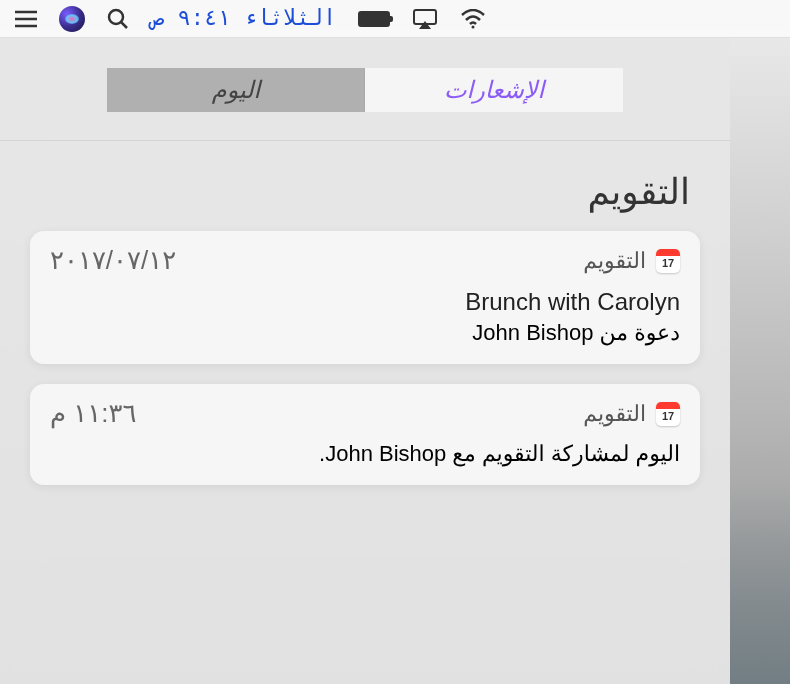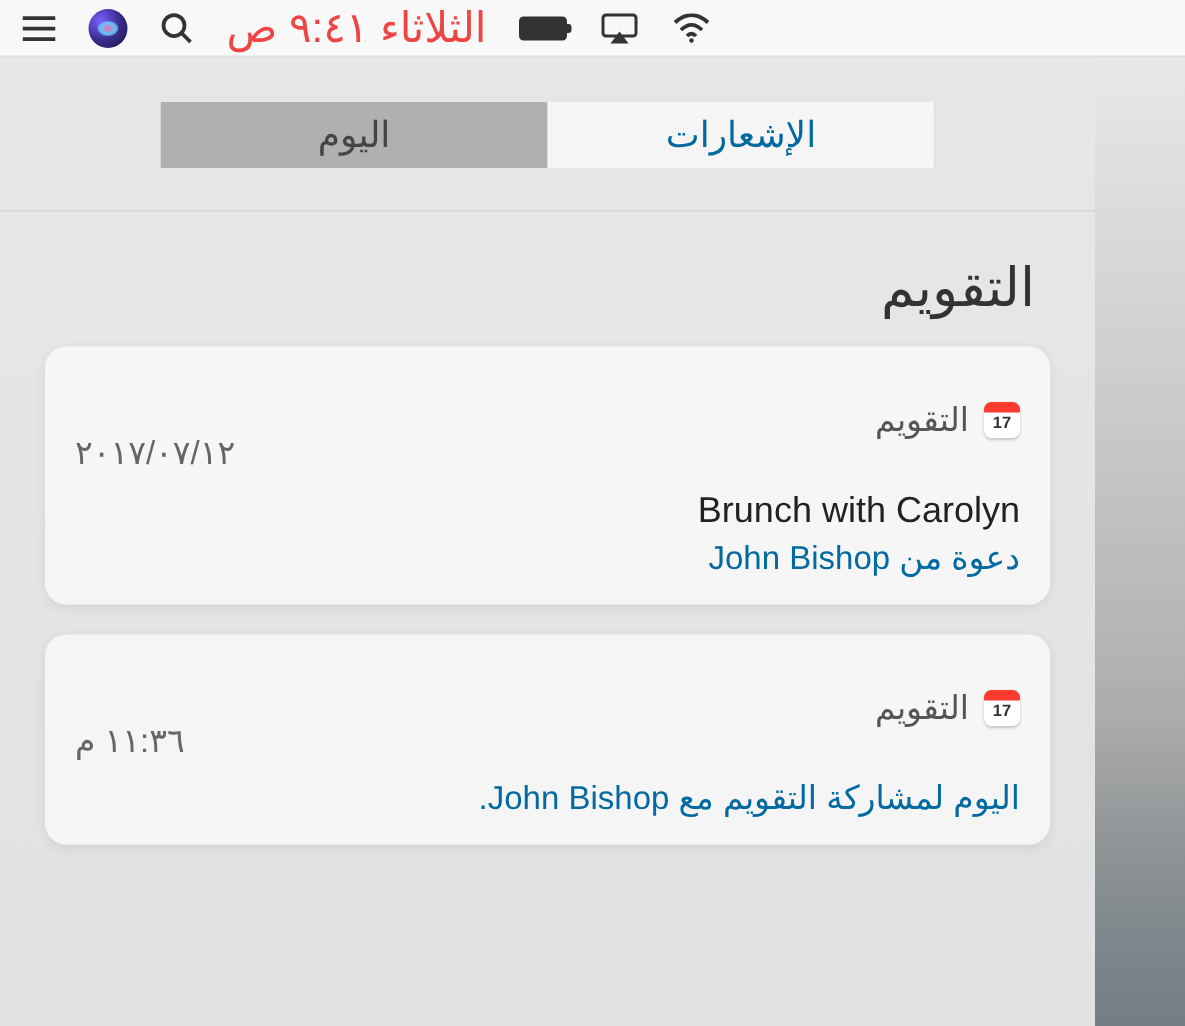--- a/index.html
+++ b/index.html
@@ -28,23 +28,24 @@
     }
     
     .menubar-icon {
       display: flex;
       align-items: center;
       justify-content: center;
       color: #333;
     }
     
     .menubar-text {
-      font-size: 28px;
-      color: #ef4444;
-      direction: rtl;
+      font-size: 22px;
+      color: #1d4ed8;
+      direction: rtl;
+      font-family: Liberation Mono, monospace;
     }
     
     .battery-icon {
       width: 32px;
       height: 16px;
       border: 2px solid #333;
       border-radius: 3px;
       position: relative;
       background: #333;
     }
@@ -116,40 +117,41 @@
       border-bottom: 1px solid rgba(0,0,0,0.08);
     }
     
     .segmented-control {
       display: flex;
       width: 516px;
       height: 44px;
       border-radius: 0;
       overflow: hidden;
       box-shadow: inset 0 1px 3px rgba(0,0,0,0.15);
+      font-style: italic;
     }
     
     .segment {
       flex: 1;
       display: flex;
       align-items: center;
       justify-content: center;
       font-size: 24px;
       cursor: pointer;
       direction: rtl;
     }
     
     .segment.inactive {
       background: #b0b0b0;
       color: #444;
     }
     
     .segment.active {
       background: #f5f5f5;
-      color: #0369a1;
+      color: #8b5cf6;
       box-shadow: 0 1px 2px rgba(0,0,0,0.1);
     }
     
     .section-header {
       font-size: 36px;
       font-weight: 500;
       color: #333;
       text-align: right;
       padding: 30px 40px 18px;
       direction: rtl;
@@ -211,24 +213,23 @@
       font-weight: bold;
       color: #333;
     }
     
     .card-app-name {
       font-size: 22px;
       color: #555;
     }
     
     .card-timestamp {
-      font-size: 22px;
+      font-size: 26px;
       color: #666;
       direction: rtl;
-      margin-top: 44px;
     }
     
     .card-body {
       padding: 4px 20px 18px;
       text-align: right;
       direction: rtl;
     }
     
     .card-title {
       font-size: 24px;
@@ -238,21 +239,21 @@
       direction: ltr;
       text-align: right;
     }
     
     .card-title.rtl {
       direction: rtl;
     }
     
     .card-subtitle {
       font-size: 22px;
-      color: #0369a1;
+      color: #000000;
       direction: rtl;
     }
   </style>
 </head>
 <body>
 
 <div class="menubar">
   <div class="menubar-icon">
     <svg width="22" height="18" viewBox="0 0 22 18">
         <line x1="0" y1="2" x2="22" y2="2" stroke="#333" stroke-width="2.5"></line>

